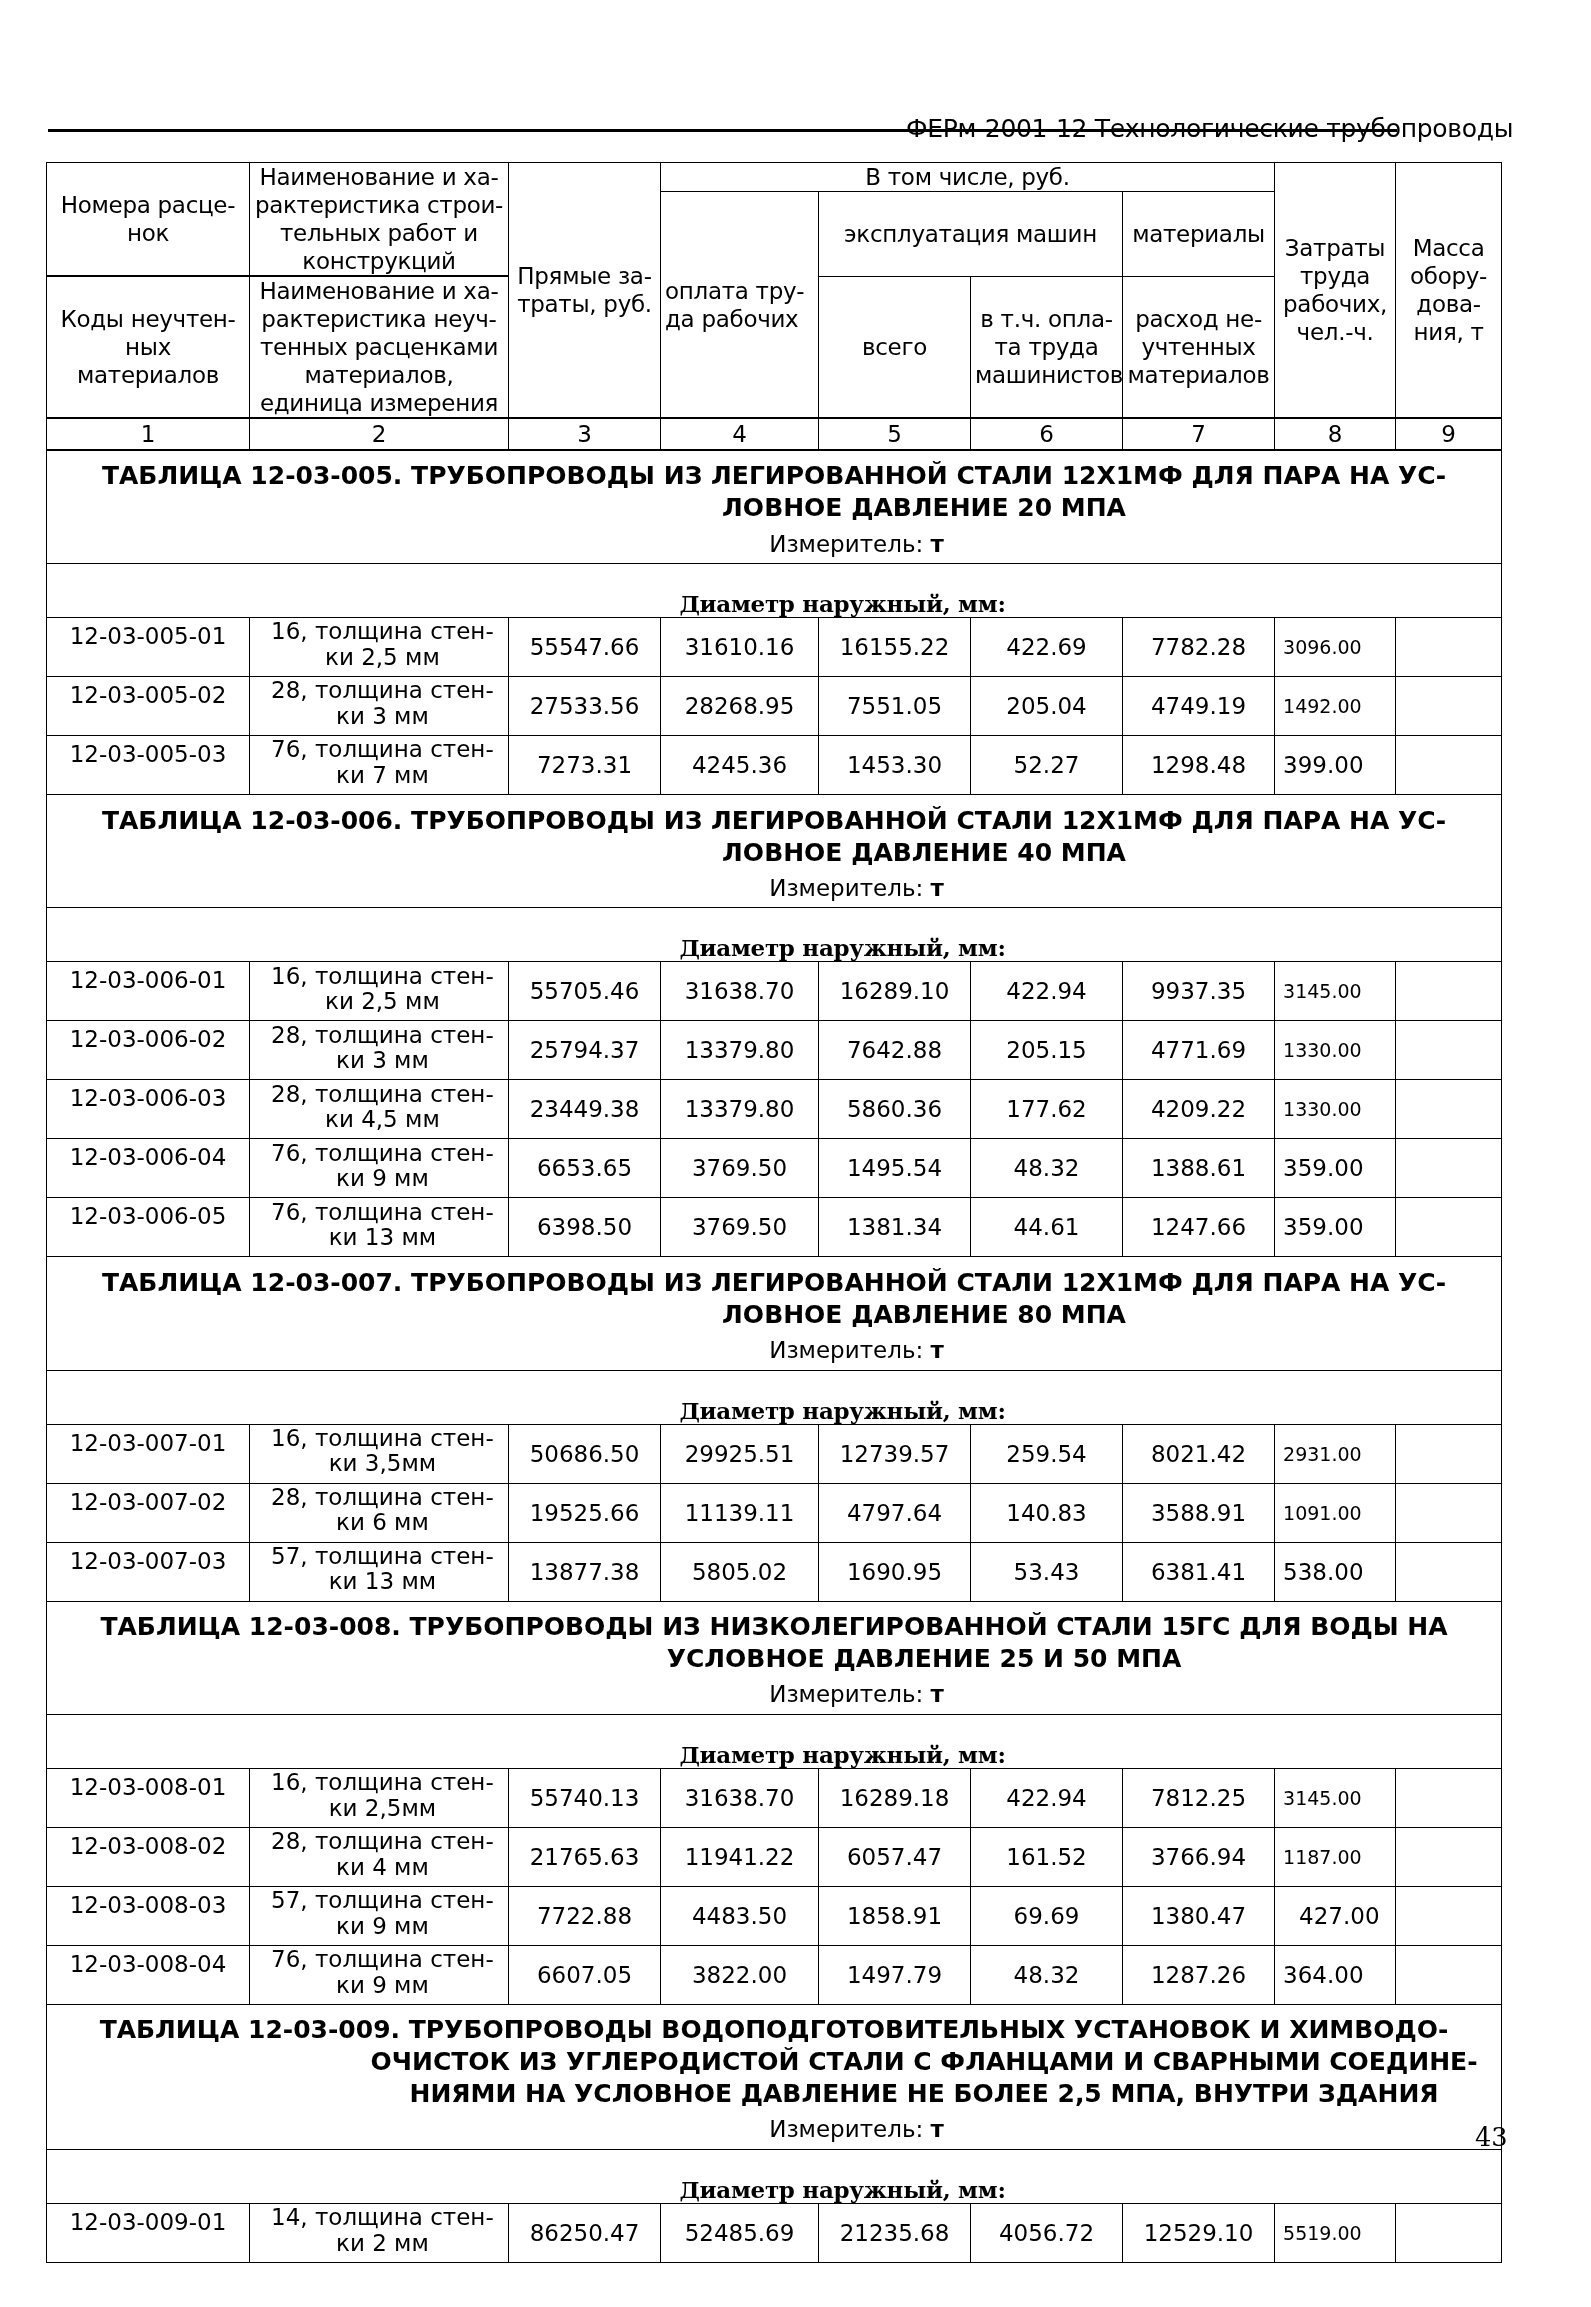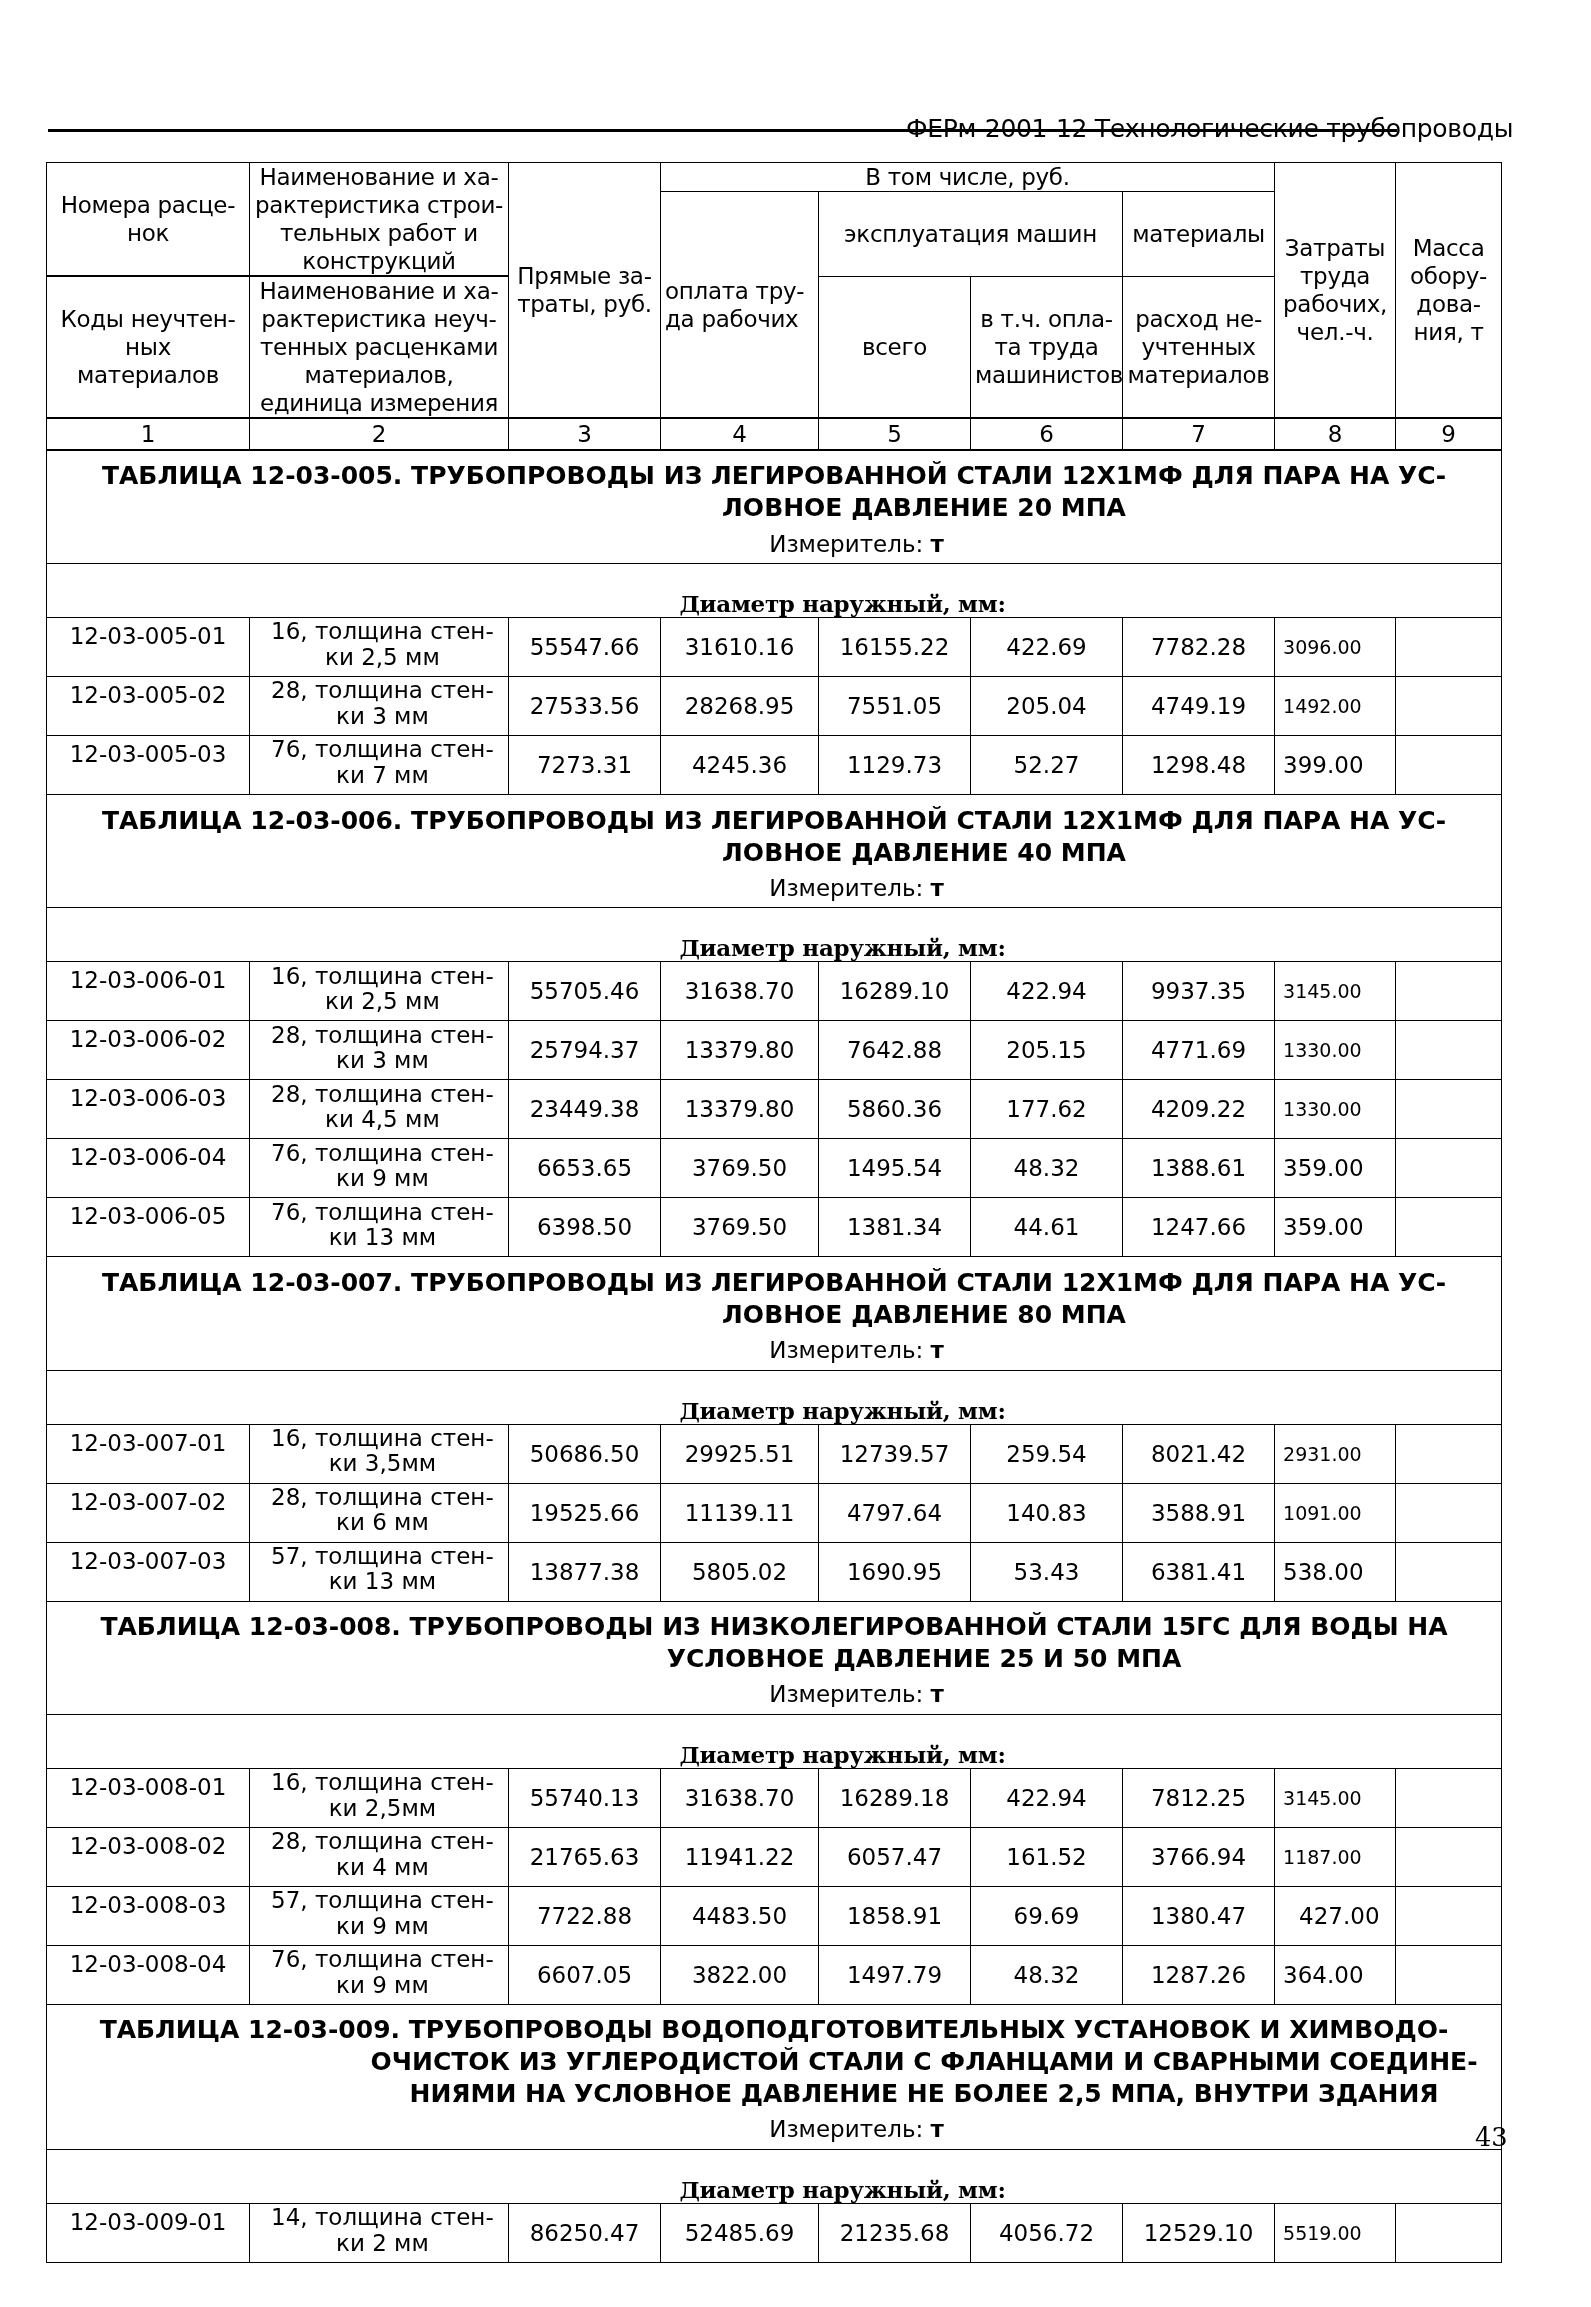--- a/index.html
+++ b/index.html
@@ -107,21 +107,21 @@
         <td>205.04</td>
         <td>4749.19</td>
         <td class="small">1492.00</td>
         <td></td>
       </tr>
       <tr class="data">
         <td class="code">12-03-005-03</td>
         <td class="desc">76, толщина стен-ки 7 мм</td>
         <td>7273.31</td>
         <td>4245.36</td>
-        <td>1129.73</td>
+        <td>1453.30</td>
         <td>52.27</td>
         <td>1298.48</td>
         <td style="text-align:left;padding-left:8px">399.00</td>
         <td></td>
       </tr>
       <tr>
         <td colspan="9" class="section-cell">
           <div class="section-title"><span class="lead">ТАБЛИЦА  12-03-006. ТРУБОПРОВОДЫ ИЗ ЛЕГИРОВАННОЙ СТАЛИ 12Х1МФ ДЛЯ ПАРА НА УС-</span><span class="cont">ЛОВНОЕ ДАВЛЕНИЕ 40 МПА</span></div>
           <div class="meter"><span>Измеритель: </span><b>т</b></div>
         </td>

